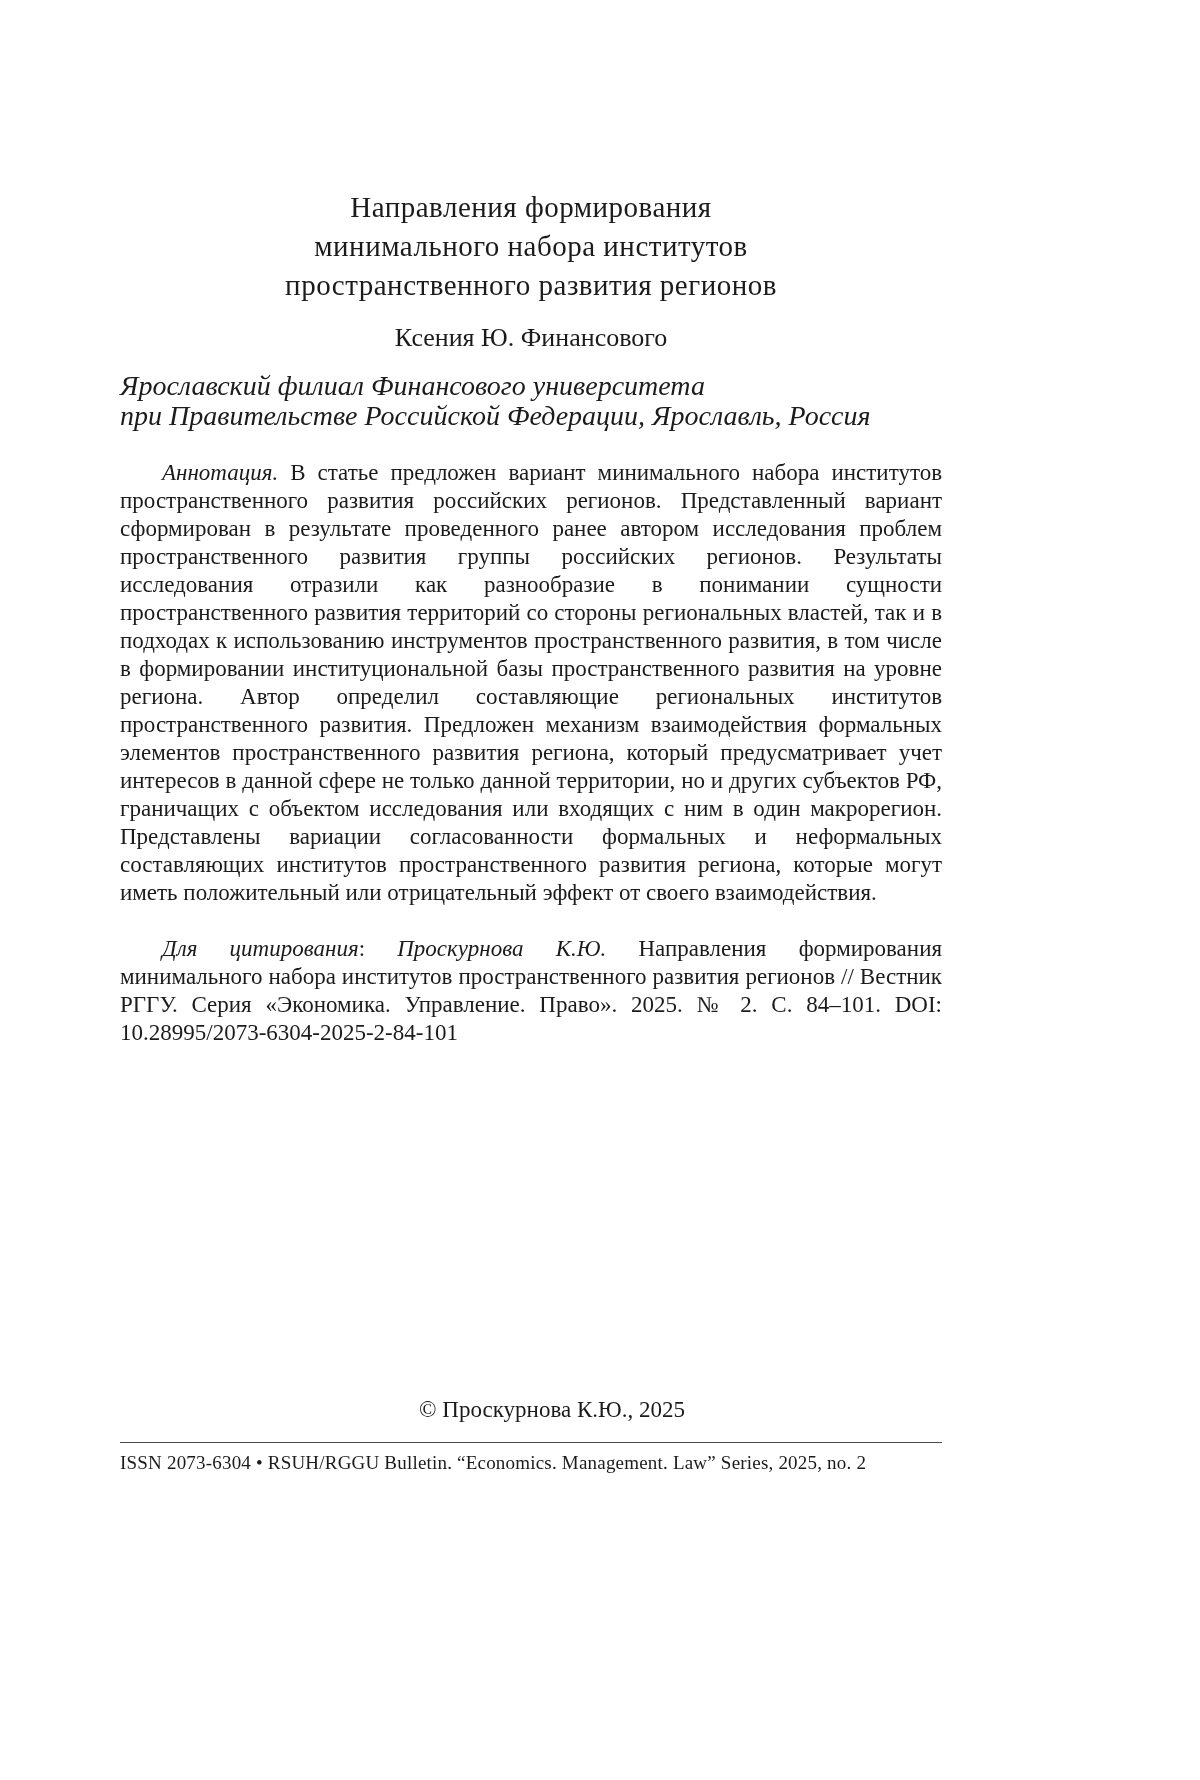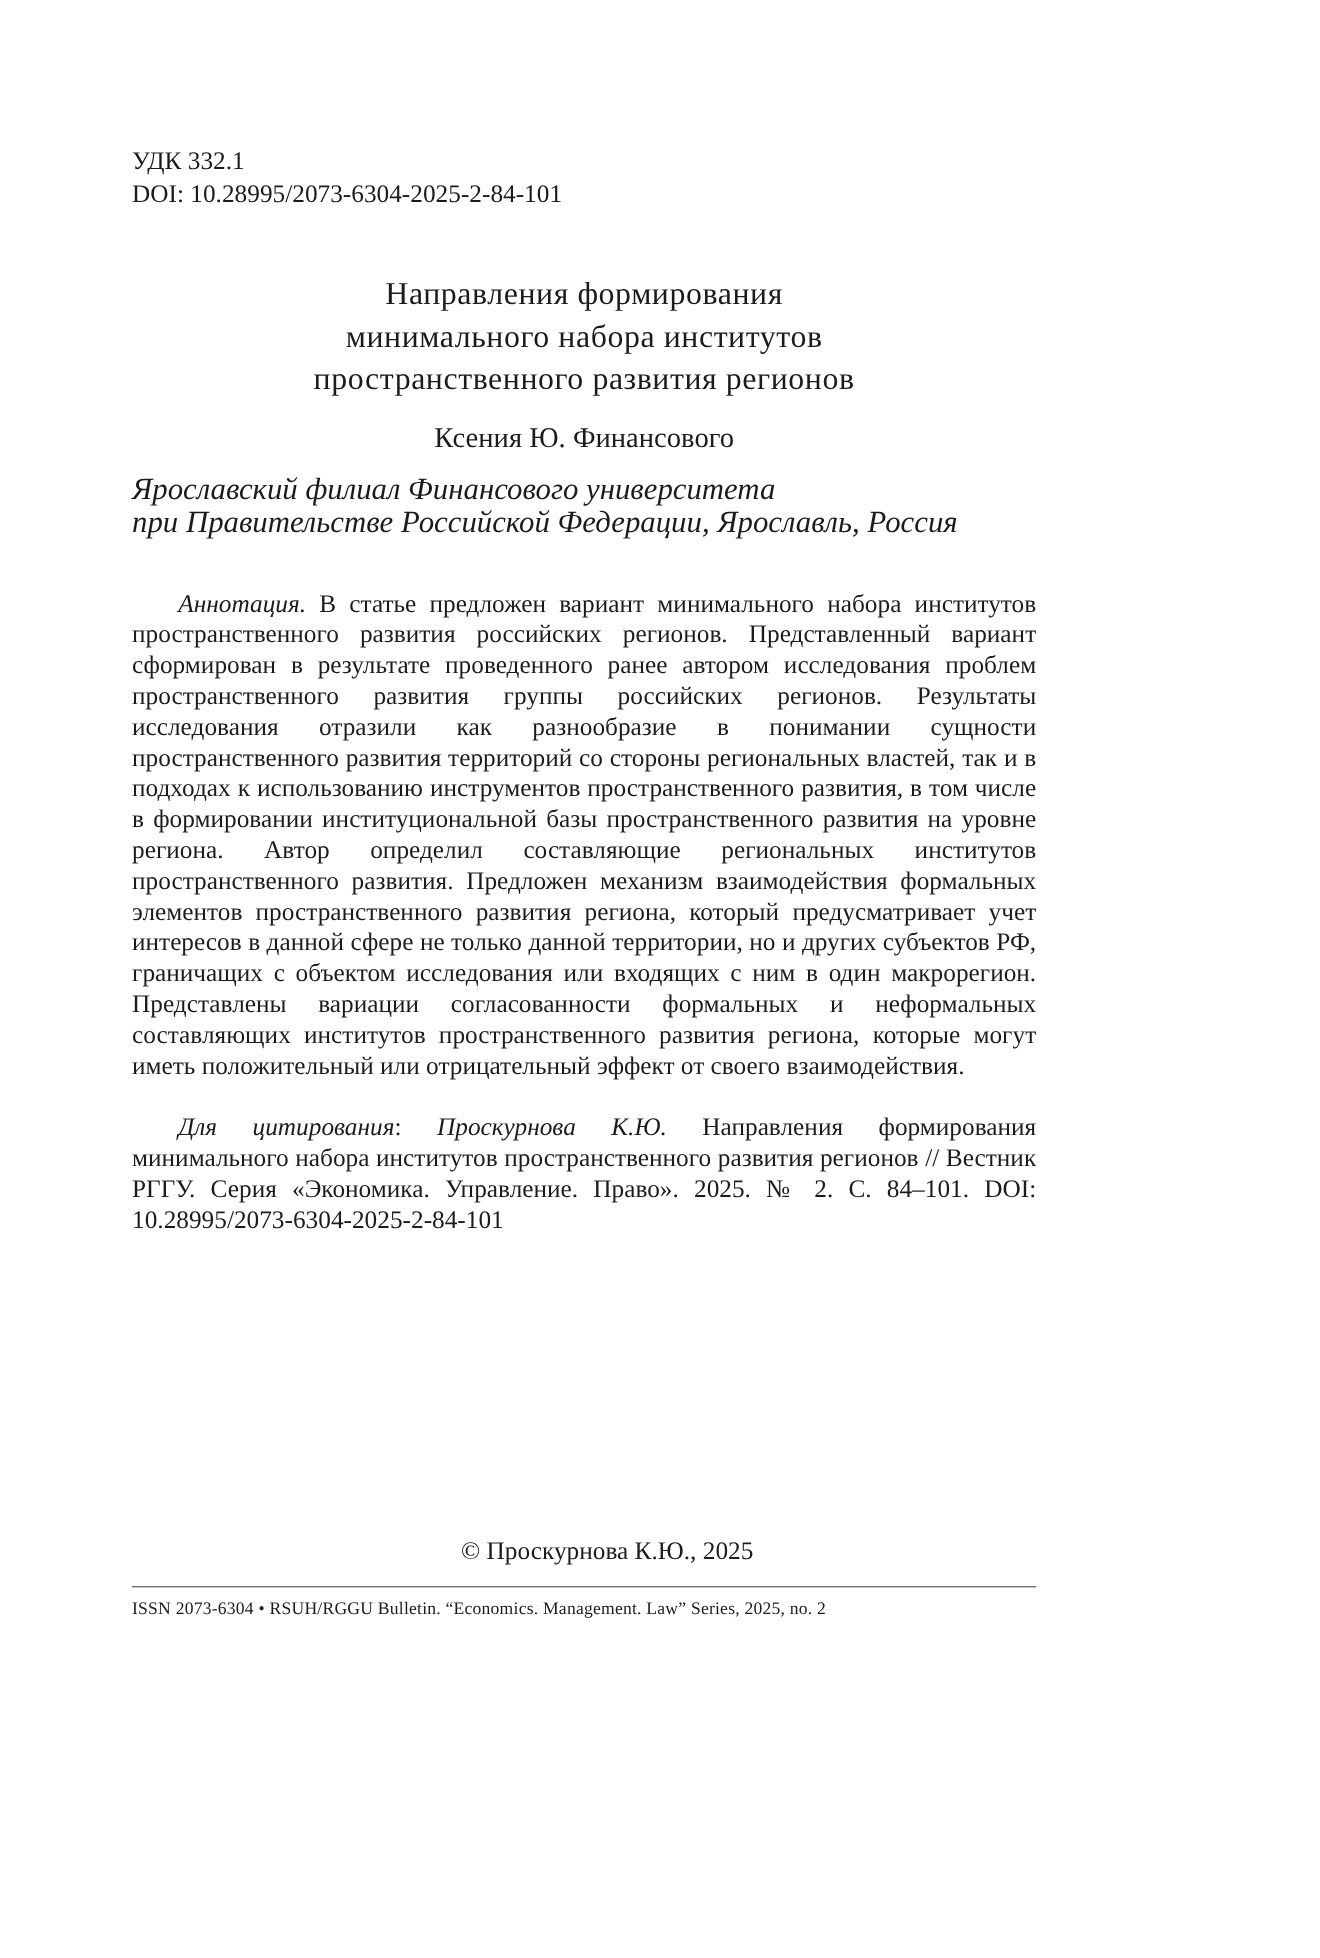--- a/index.html
+++ b/index.html
@@ -35,49 +35,45 @@
     font-size: 26px;
     line-height: 34px;
   }
   .affiliation {
     margin-top: 16px;
     font-style: italic;
     font-size: 28px;
     line-height: 30px;
   }
   .body-text {
-    margin-top: 44px;
+    margin-top: 28px;
     font-size: 23px;
     line-height: 28px;
     text-align: justify;
   }
   .para { text-indent: 42px; }
   .citation { margin-top: 28px; }
   .it { font-style: italic; }
   .bottom {
     position: absolute;
     left: 120px;
     top: 1396px;
     width: 822px;
   }
   .copyright { font-size: 23px; line-height: 28px; text-indent: 42px; text-align: center; }
   .rule { margin-top: 18px; border-top: 1.5px solid #4a4a4a; height: 0; }
-  .footer-line { margin-top: 7px; font-size: 16px; line-height: 26px; letter-spacing: 0.2px; }
+  .footer-line { margin-top: 7px; font-size: 19px; line-height: 26px; letter-spacing: 0.2px; }
 </style>
 </head>
 <body>
 
 <div class="page">
 
   <div class="content">
 
-    <div class="meta">
-      <div>УДК 332.1</div>
-      <div>DOI: 10.28995/2073-6304-2025-2-84-101</div>
-    </div>
 
     <h1 class="title">
       <span>Направления формирования</span><br>
       <span>минимального набора институтов</span><br>
       <span>пространственного развития регионов</span>
     </h1>
 
     <div class="author">Ксения Ю. Финансового</div>
 
     <div class="affiliation">

